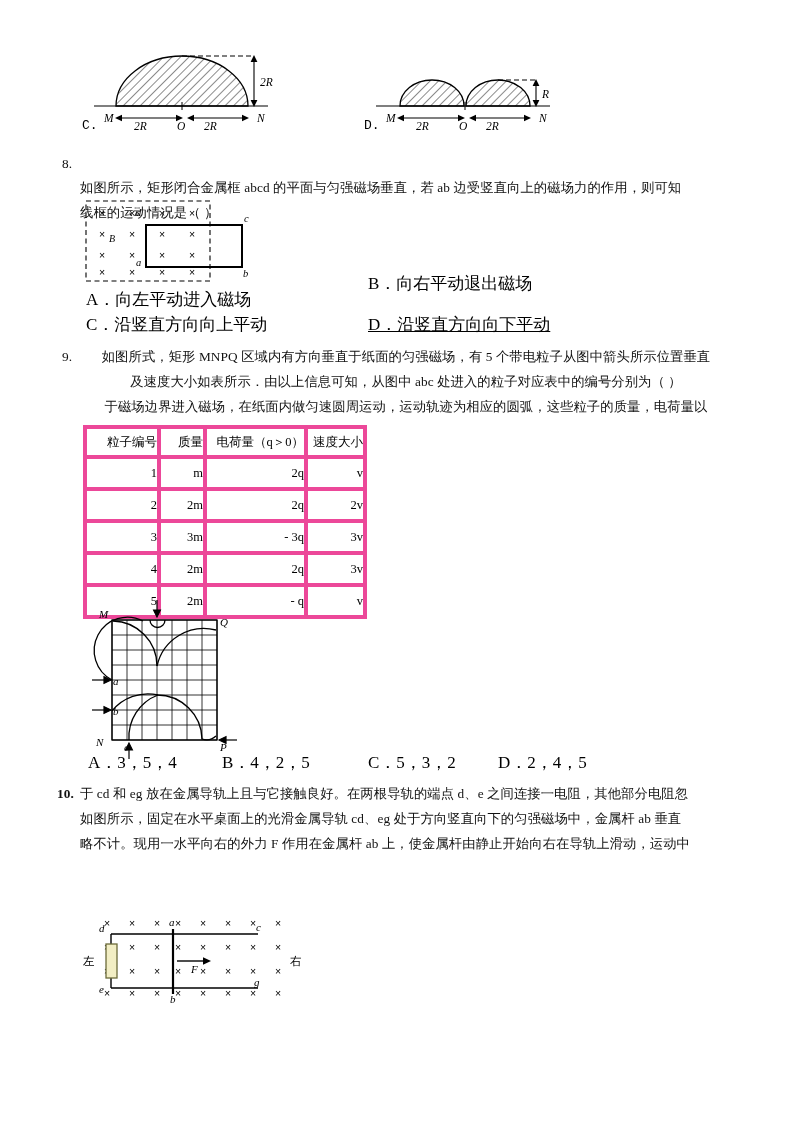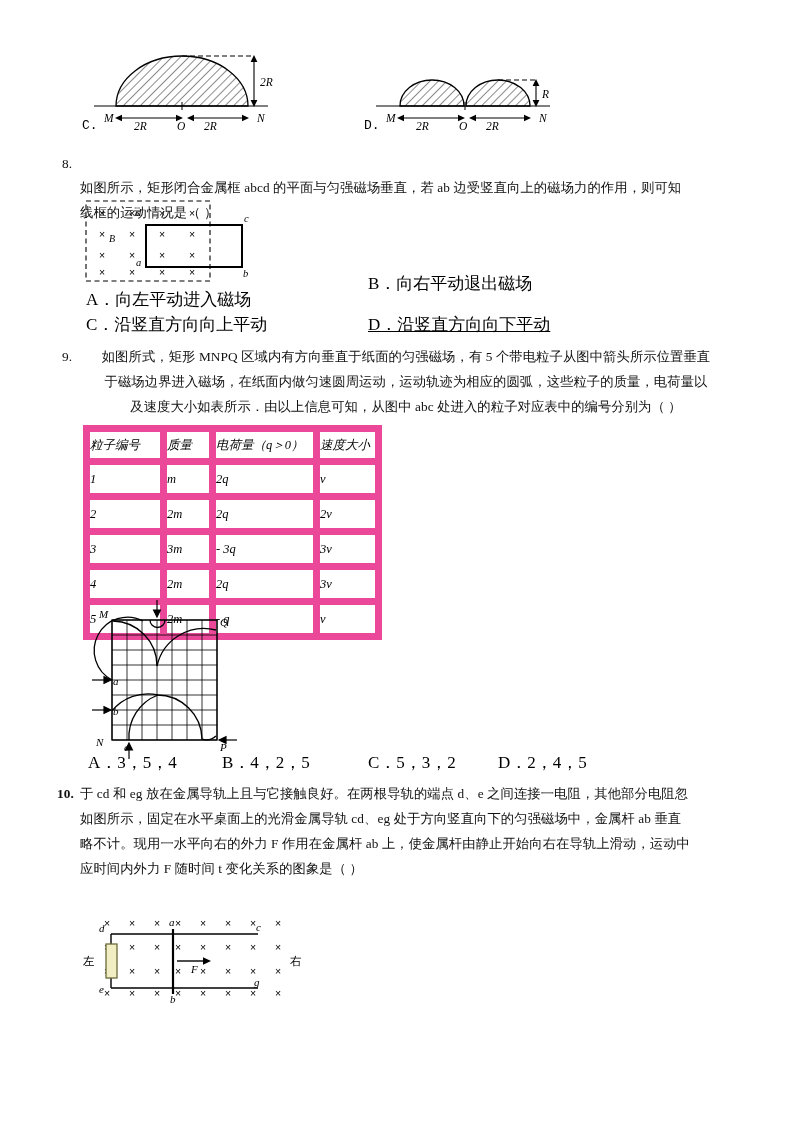--- a/index.html
+++ b/index.html
@@ -34,27 +34,26 @@
   svg{display:block;overflow:visible;}
 
   
   .ptable{
     position:absolute;
     border-collapse:collapse;
     font-size:12.5px;
     background:#fff;
   }
   .ptable td,.ptable th{
-    border:7px solid #ec4899;
-    text-align:left;
+    border:4px solid #ec4899;
+    text-align:right;
     font-weight:normal;
     padding:0;
     height:28px;
     font-family:"Liberation Serif",serif;
-    font-style:italic;
   }
   .ptable thead td{height:26px;font-size:12.5px;}
   .c0{width:70px;}
   .c1{width:42px;}
   .c2{width:97px;}
   .c3{width:55px;}
 </style>
 </head>
 <body>
 
@@ -172,22 +171,22 @@
   </div>
 
   <div class="opt" style="left:86px;top:288px;">A．向左平动进入磁场</div>
   <div class="opt" style="left:368px;top:272px;text-align:right;">B．向右平动退出磁场</div>
   <div class="opt" style="left:86px;top:313px;">C．沿竖直方向向上平动</div>
   <div class="opt" style="left:368px;top:313px;text-decoration:underline;">D．沿竖直方向向下平动</div>
 
   <div class="qnum qtext" style="left:62px;top:344px;">9.</div>
   <div class="qbody qtext" style="left:80px;top:344px;width:652px;text-align:center;">
     <span class="indent">如图所式，矩形 MNPQ 区域内有方向垂直于纸面的匀强磁场，有 5 个带电粒子从图中箭头所示位置垂直</span>
+    <span class="indent">及速度大小如表所示．由以上信息可知，从图中 abc 处进入的粒子对应表中的编号分别为（      ）</span>
     <span class="indent">于磁场边界进入磁场，在纸面内做匀速圆周运动，运动轨迹为相应的圆弧，这些粒子的质量，电荷量以</span>
-    <span class="indent">及速度大小如表所示．由以上信息可知，从图中 abc 处进入的粒子对应表中的编号分别为（      ）</span>
   </div>
 
   <table class="ptable" style="left:83px;top:425px;">
     <thead>
       <tr>
         <td class="c0">粒子编号</td>
         <td class="c1">质量</td>
         <td class="c2">电荷量（q＞0）</td>
         <td class="c3">速度大小</td>
       </tr>
@@ -301,21 +300,20 @@
   <div class="opt" style="left:88px;top:751px;">A．3，5，4</div>
   <div class="opt" style="left:222px;top:751px;">B．4，2，5</div>
   <div class="opt" style="left:368px;top:751px;">C．5，3，2</div>
   <div class="opt" style="left:498px;top:751px;">D．2，4，5</div>
 
   <div class="qnum qtext" style="left:57px;top:781px;font-weight:bold;">10.</div>
   <div class="qbody qtext" style="left:80px;top:781px;width:655px;">
     <span class="indent">于 cd 和 eg 放在金属导轨上且与它接触良好。在两根导轨的端点 d、e 之间连接一电阻，其他部分电阻忽</span>
     <span class="indent">如图所示，固定在水平桌面上的光滑金属导轨 cd、eg 处于方向竖直向下的匀强磁场中，金属杆 ab 垂直</span>
     <span class="indent">略不计。现用一水平向右的外力 F 作用在金属杆 ab 上，使金属杆由静止开始向右在导轨上滑动，运动中</span>
-    <span class="indent">应时间内外力 F 随时间 t 变化关系的图象是（      ）</span>
   </div>
 
   <div class="fig-cd" style="left:85px;top:915px;">
     <svg width="260" height="98" viewBox="0 0 260 98">
 
       <g font-size="10.5" font-family="Liberation Sans, sans-serif" text-anchor="middle">
         <text x="22" y="12">×</text>
           <text x="47" y="12">×</text>
           <text x="72" y="12">×</text>
           <text x="93" y="12">×</text>

